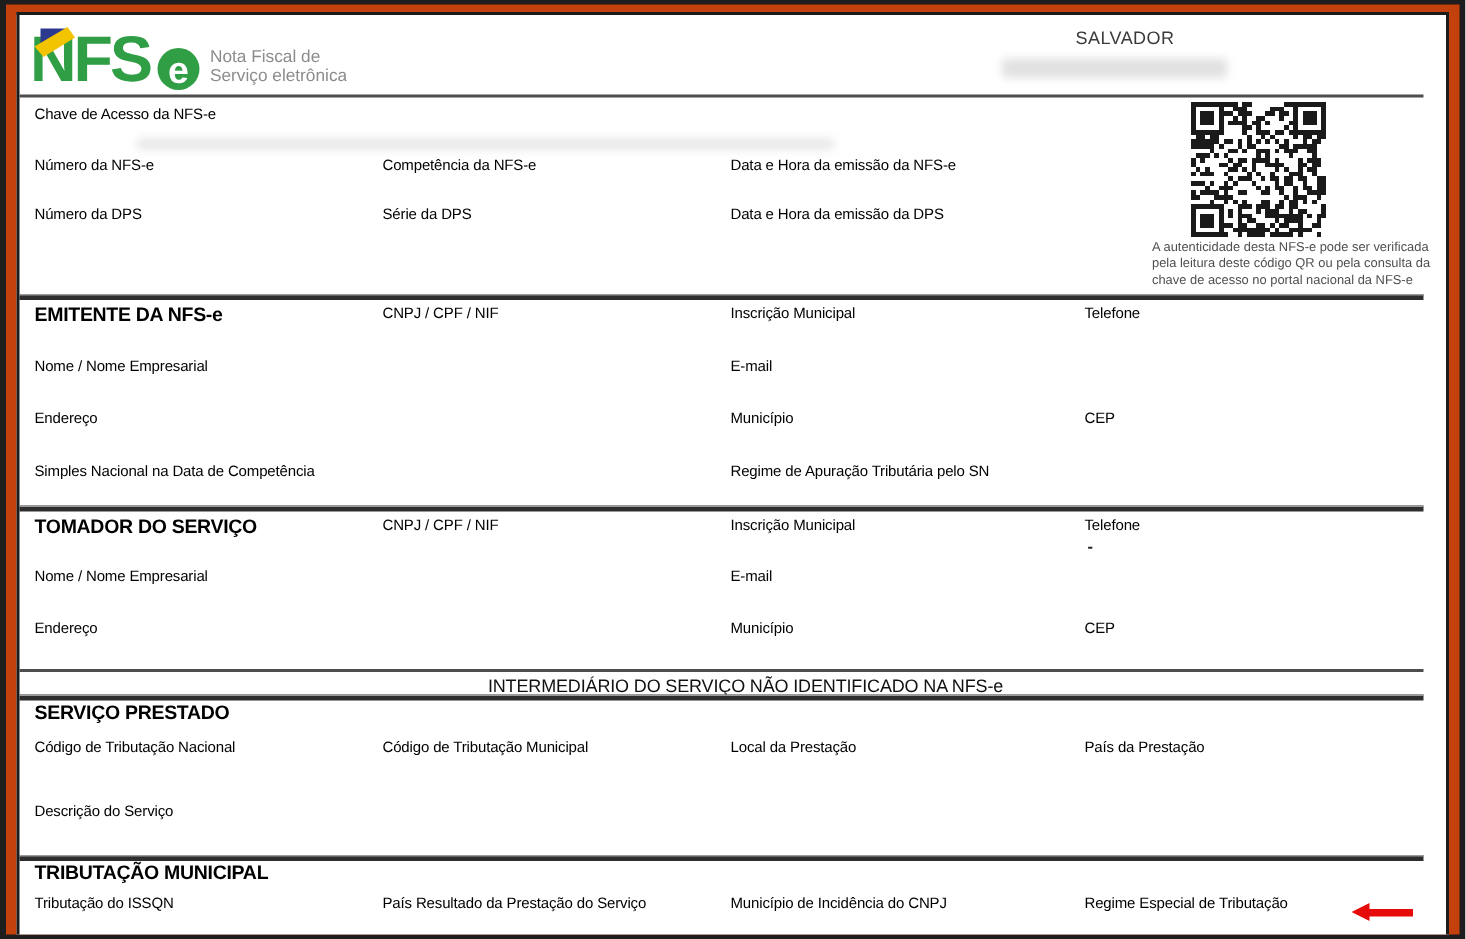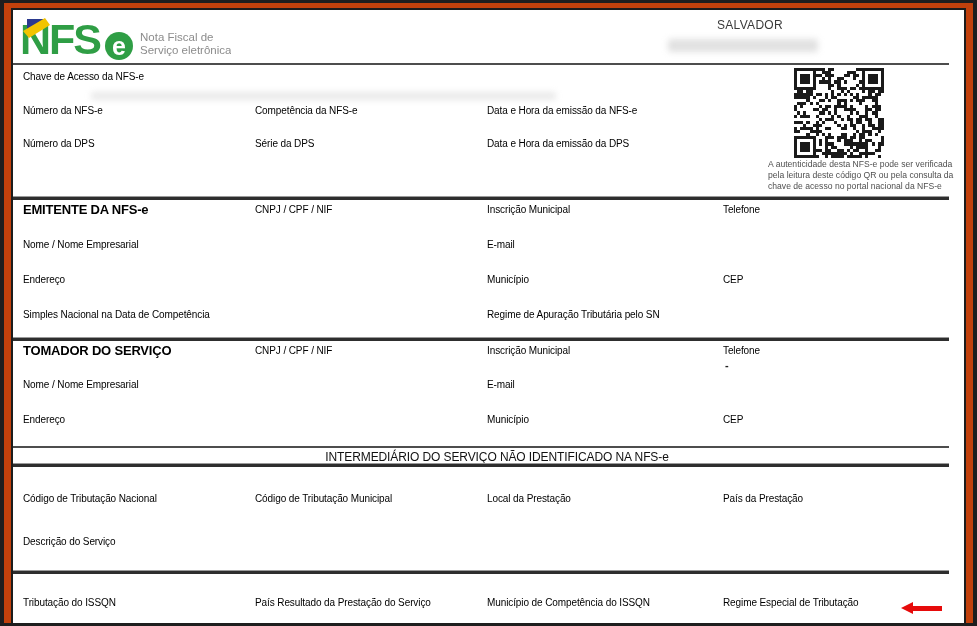--- a/index.html
+++ b/index.html
@@ -553,36 +553,42 @@
       <div class="row" style="top:404px;">
         <span class="lbl c1">Endereço</span>
         <span class="lbl c3">Município</span>
         <span class="lbl c4">CEP</span>
       </div>
 
       <div class="rule-thin" style="top:436px;"></div>
       <div class="banner" style="top:440px;">INTERMEDIÁRIO DO SERVIÇO NÃO IDENTIFICADO NA NFS-e</div>
       <div class="rule-thick" style="top:453px;"></div>
 
+      <div class="row" style="top:459px;">
+        <span class="lbl c1 sec-title">SERVIÇO PRESTADO</span>
+      </div>
       <div class="row" style="top:526px;">
         <span class="lbl c1">Descrição do Serviço</span>
       </div>
       <div class="row" style="top:483px;">
         <span class="lbl c1">Código de Tributação Nacional</span>
         <span class="lbl c2">Código de Tributação Municipal</span>
         <span class="lbl c3">Local da Prestação</span>
         <span class="lbl c4">País da Prestação</span>
       </div>
 
       <div class="rule-thick" style="top:560px;"></div>
 
+      <div class="row" style="top:566px;">
+        <span class="lbl c1 sec-title">TRIBUTAÇÃO MUNICIPAL</span>
+      </div>
       <div class="row" style="top:587px;">
         <span class="lbl c1">Tributação do ISSQN</span>
         <span class="lbl c2">País Resultado da Prestação do Serviço</span>
-        <span class="lbl c3">Município de Competência do ISSQN</span>
+        <span class="lbl c3">Município de Incidência do CNPJ</span>
         <span class="lbl c4">Regime Especial de Tributação</span>
       </div>
 
       <div class="red-arrow">
         <div class="head"></div>
         <div class="shaft"></div>
       </div>
 
     </div>
   </div>

